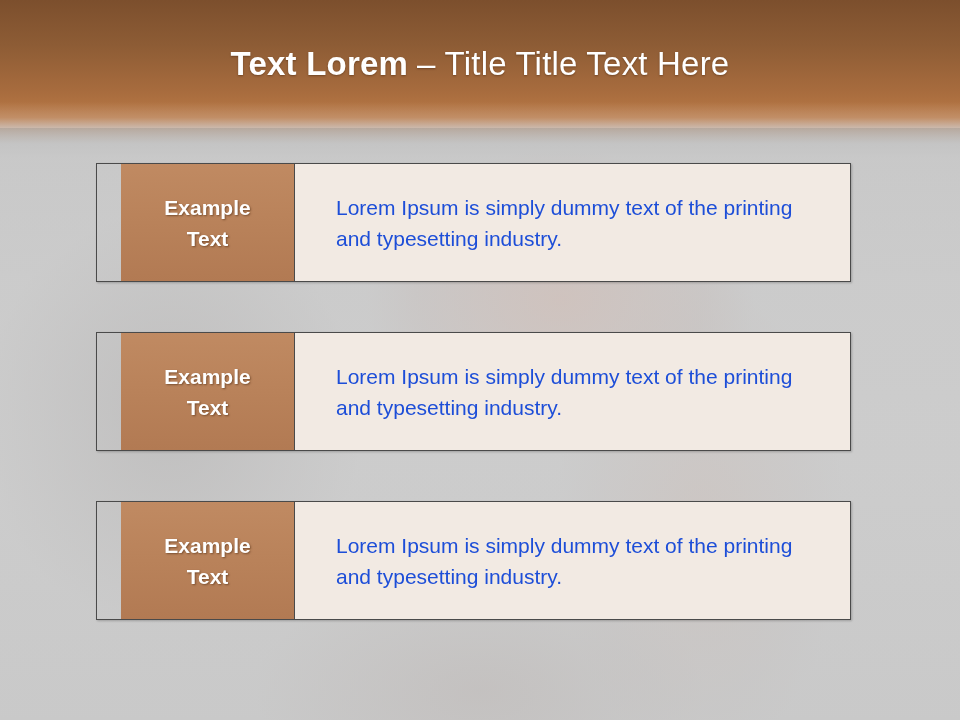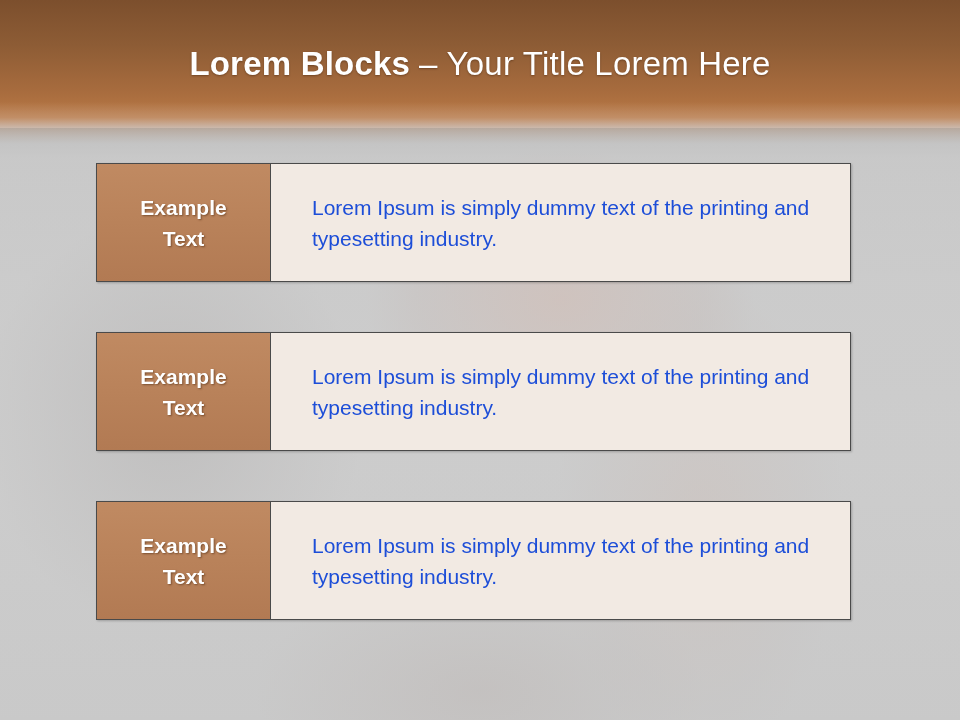--- a/index.html
+++ b/index.html
@@ -88,20 +88,21 @@
     width: 755px;
   }
   .block-row {
     display: flex;
     width: 755px;
     height: 119px;
     margin-bottom: 50px;
     border: 1px solid #4a4a4a;
     box-sizing: border-box;
     box-shadow: 1px 1px 2px rgba(0,0,0,0.22);
+    padding-left: 24px;
   }
   .block-row:last-child {
     margin-bottom: 0;
   }
   .block-label {
     width: 174px;
     flex: none;
     background: linear-gradient(180deg, #c08a62 0%, #b9825a 50%, #b27a53 100%);
     border-right: 1px solid #4a4a4a;
     box-sizing: border-box;
@@ -136,23 +137,23 @@
 <body>
 
 <div class="slide">
 
   <div class="bg-photo"></div>
   <div class="bg-veil"></div>
 
   <div class="title-band"></div>
 
   <div class="slide-title">
-    <span class="strong">Lorem Blocks</span>
+    <span class="strong">Text Lorem</span>
     <span class="dash">–</span>
-    <span class="light">Your Title Lorem Here</span>
+    <span class="light">Title Title Text Here</span>
   </div>
 
   <div class="blocks">
 
     <div class="block-row">
       <div class="block-label">
         <span>Example</span>
         <span>Text</span>
       </div>
       <div class="block-body">

